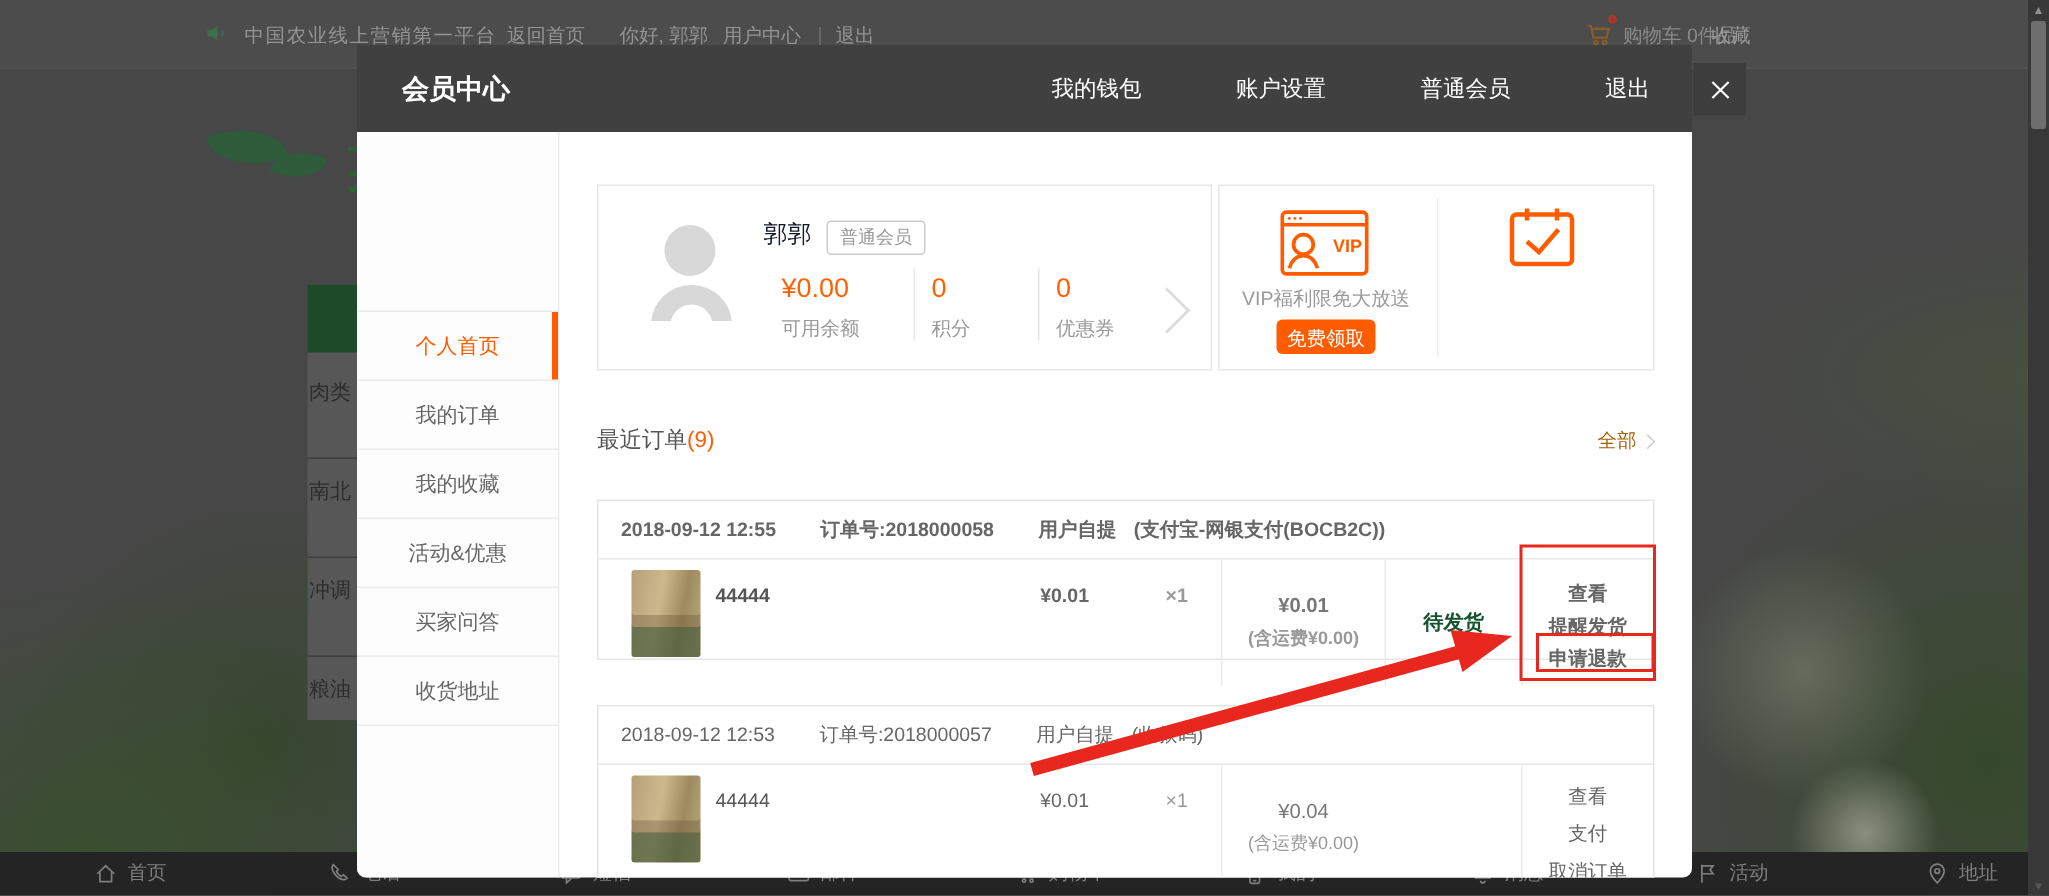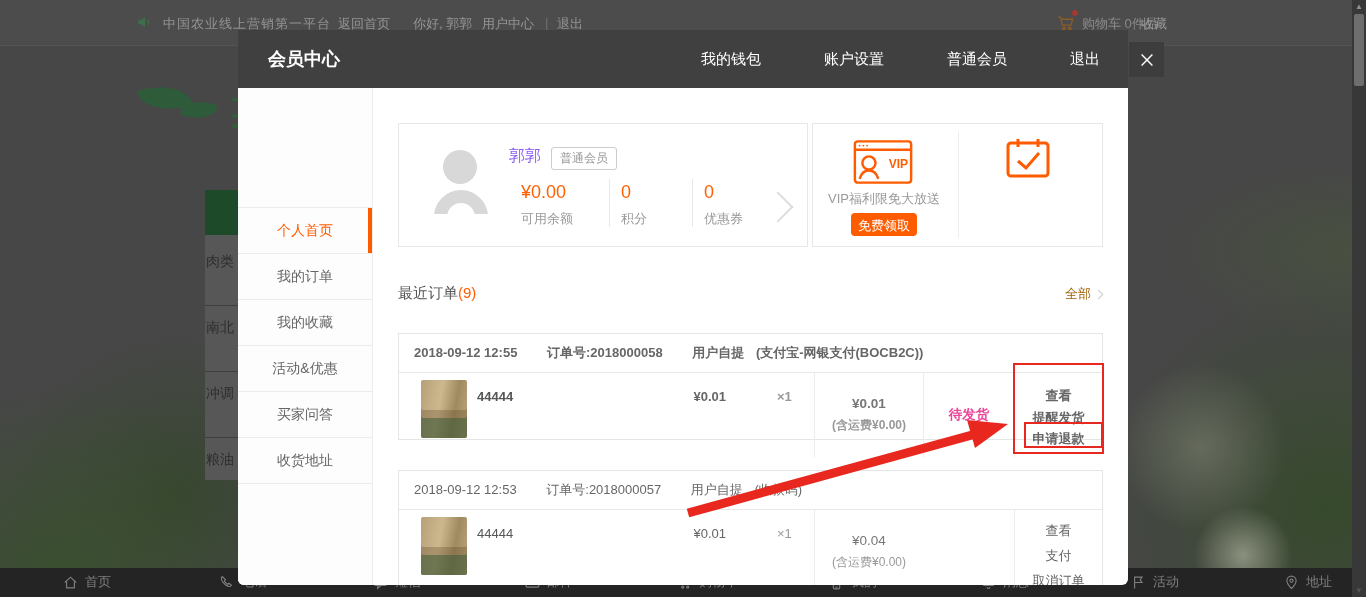--- a/index.html
+++ b/index.html
@@ -46,21 +46,21 @@
            border-bottom:1px solid #ececec;cursor:pointer;}
   .sb-item:first-child{border-top:1px solid #ececec;}
   .sb-item.active{color:#ff5c00;}
   .sb-item.active::after{content:"";position:absolute;right:0;top:0;width:4px;height:45px;background:#ff5c00;}
   .content{position:absolute;left:135px;top:58px;right:0;bottom:0;}
   .panel{position:absolute;border:1px solid #e7e7e7;background:#fff;box-sizing:border-box;}
   
   .u-head{position:absolute;left:44px;top:26px;width:34px;height:34px;border-radius:50%;background:#d8d8d8;}
   .u-torso{position:absolute;left:32px;top:64px;width:60px;height:26px;overflow:hidden;}
   .u-torso div{width:54px;height:54px;border:13px solid #d8d8d8;border-radius:50%;box-sizing:border-box;margin:2px auto 0;}
-  .u-name{position:absolute;left:110px;top:22px;font-size:16px;color:#8b5cf6;}
+  .u-name{position:absolute;left:110px;top:22px;font-size:16px;color:#0f172a;}
   .u-badge{position:absolute;left:152px;top:23px;font-size:12px;color:#999;border:1px solid #ccc;
            border-radius:3px;padding:2px 8px;white-space:nowrap;}
   .stat{position:absolute;top:58px;}
   .stat .v{font-size:18px;color:#ff6000;}
   .stat .l{font-size:13px;color:#999;margin-top:7px;}
   .stat-div{position:absolute;top:55px;width:1px;height:48px;background:#e8e8e8;}
   .chev{border-top:2px solid #ddd;border-right:2px solid #ddd;transform:rotate(45deg);}
   
   .vip-ico{position:absolute;left:40px;top:15px;width:60px;height:46px;}
   .vip-ico svg{stroke:#ff5c00;fill:none;}
@@ -89,21 +89,21 @@
   .c4{left:615px;width:88px;border-left:1px solid #ececec;}
   .thumb{position:absolute;left:22px;top:7px;width:46px;height:58px;border-radius:2px;cursor:pointer;
      background:linear-gradient(100deg,#b5a079 0%,#cdb88e 40%,#9f8a60 70%,#bfa87e 100%);
      box-shadow:inset 0 -20px 0 rgba(62,92,58,.55), inset 0 -28px 0 rgba(90,70,40,.3);}
   .p-name{position:absolute;left:78px;top:16px;font-size:13px;color:#555;cursor:pointer;}
   .p-price{position:absolute;left:267px;top:16px;width:60px;text-align:right;font-size:13px;color:#666;}
   .p-qty{position:absolute;left:378px;top:16px;font-size:13px;color:#999;}
   .c-mid{display:flex;flex-direction:column;align-items:center;justify-content:center;height:84px;}
   .tot1{font-size:13.5px;color:#777;}
   .tot2{font-size:12px;color:#999;margin-top:6px;}
-  .status{font-size:13.5px;color:#ec4899;}
+  .status{font-size:13.5px;color:#14532d;}
   .acts{text-align:center;font-size:13px;color:#666;padding-top:12px;line-height:21.5px;}
   .acts div{cursor:pointer;}
   .acts.loose{padding-top:8px;line-height:25px;}
   
   .close-btn{position:absolute;left:1129px;top:42px;width:35px;height:35px;background:#3d3d3d;border:none;
              display:flex;align-items:center;justify-content:center;cursor:pointer;z-index:12;padding:0;}
   
   .anno{position:absolute;border:2px solid #e8281e;z-index:30;pointer-events:none;}
   .anno-arrow{position:absolute;left:0;top:0;z-index:30;pointer-events:none;}
 </style>

